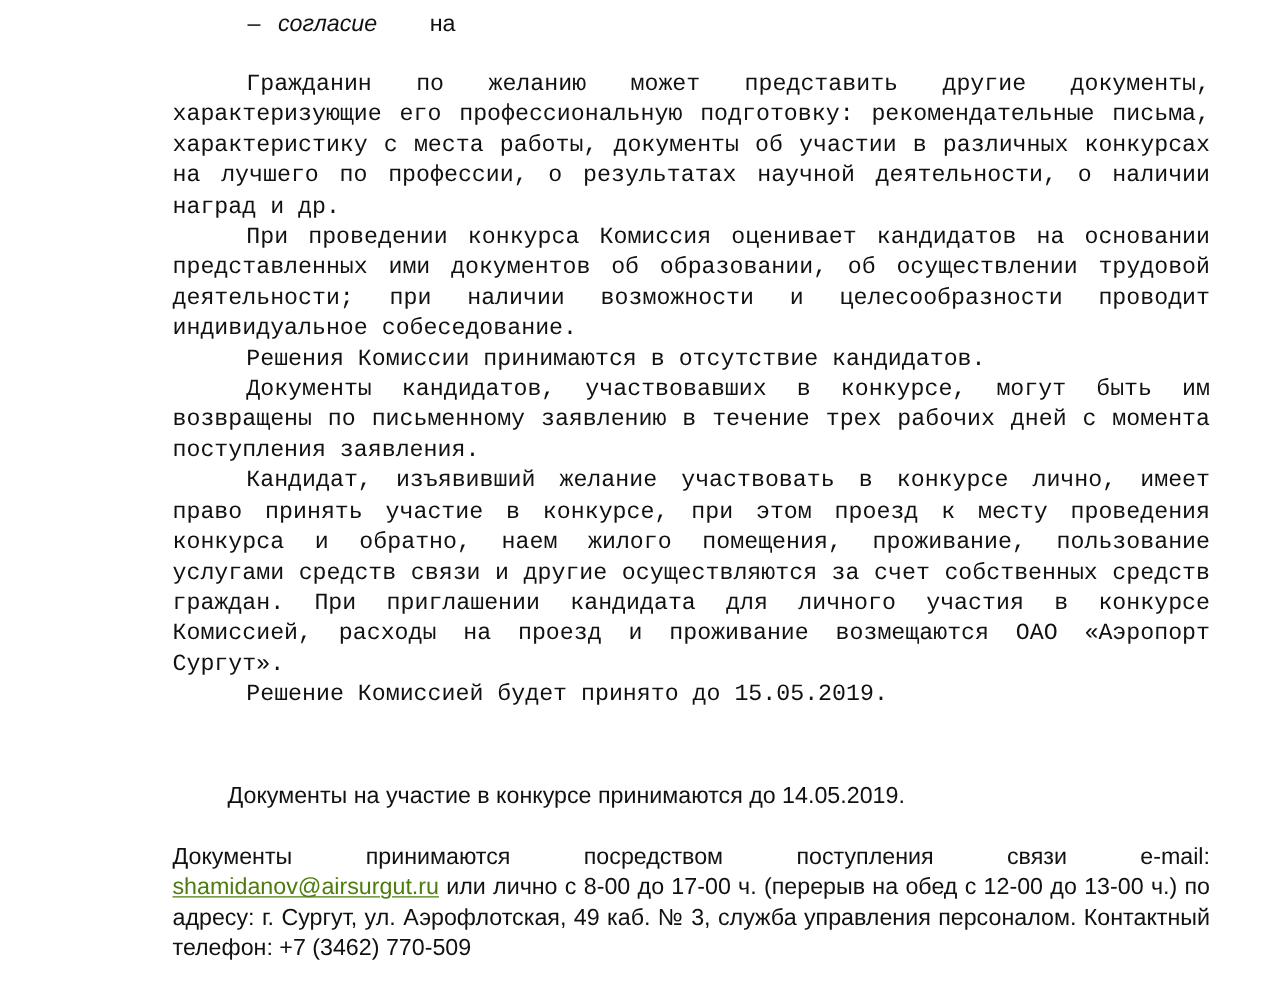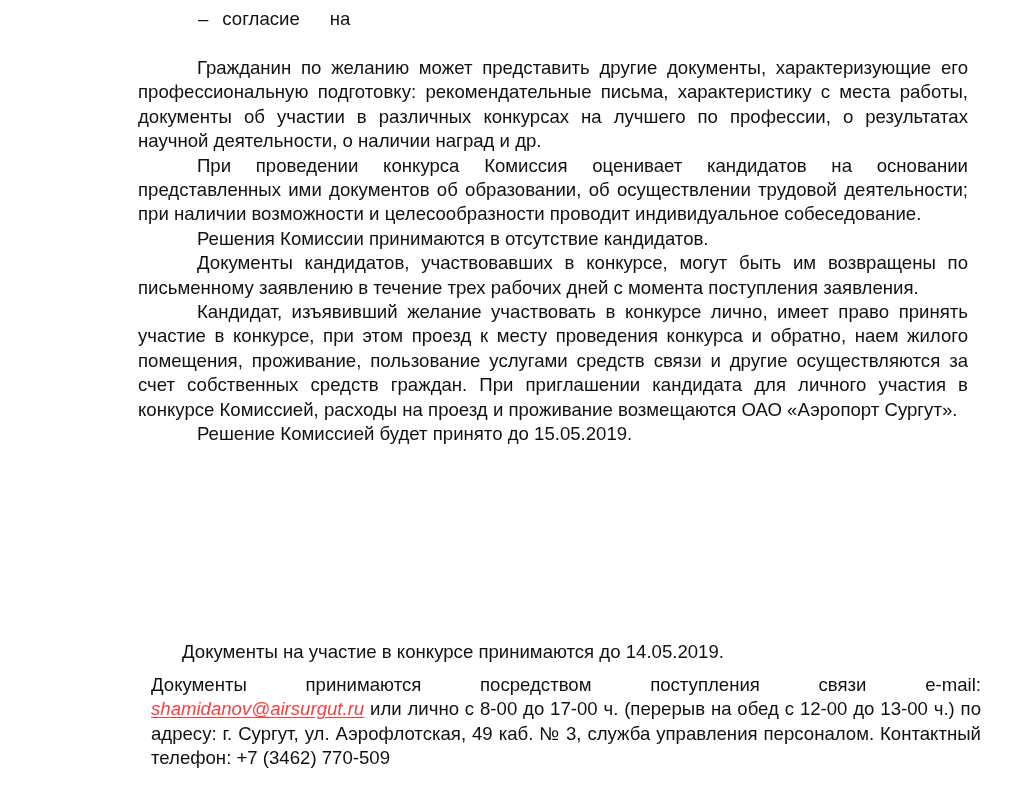--- a/index.html
+++ b/index.html
@@ -32,42 +32,41 @@
     .line-first {
       position: absolute;
       top: 7px;
       left: 60px;
       width: 720px;
       display: flex;
       font-size: 18.6px;
       line-height: 24.4px;
       white-space: nowrap;
     }
-    .line-first .w1 { margin-right: 30px; }
+    .line-first .w1 { margin-right: 42px; font-style: italic; }
     .line-first .w2 { margin-right: 84px; }
     .line-first .dash { margin-right: 14px; }
-    .blk1 { position: absolute; top: 56px; left: 0; width: 830px; }
+    .blk1 { position: absolute; top: 56px; left: 0; width: 830px; font-family: Liberation Mono, monospace; }
     .blk-deadline {
       position: absolute;
-      top: 640px;
+      top: 624px;
       left: 44px;
       white-space: nowrap;
       text-align: right;
     }
     .blk-contact {
       position: absolute;
       top: 673px;
-      left: 13px;
+      left: 0;
       width: 830px;
     }
     .email {
-      color: #ef4444;
+      color: #4d7c0f;
       text-decoration: underline;
       text-underline-offset: 2px;
-      font-style: italic;
     }
     .spread {
       display: flex;
       justify-content: space-between;
       white-space: nowrap;
     }
   </style>
 </head>
 <body>
 

